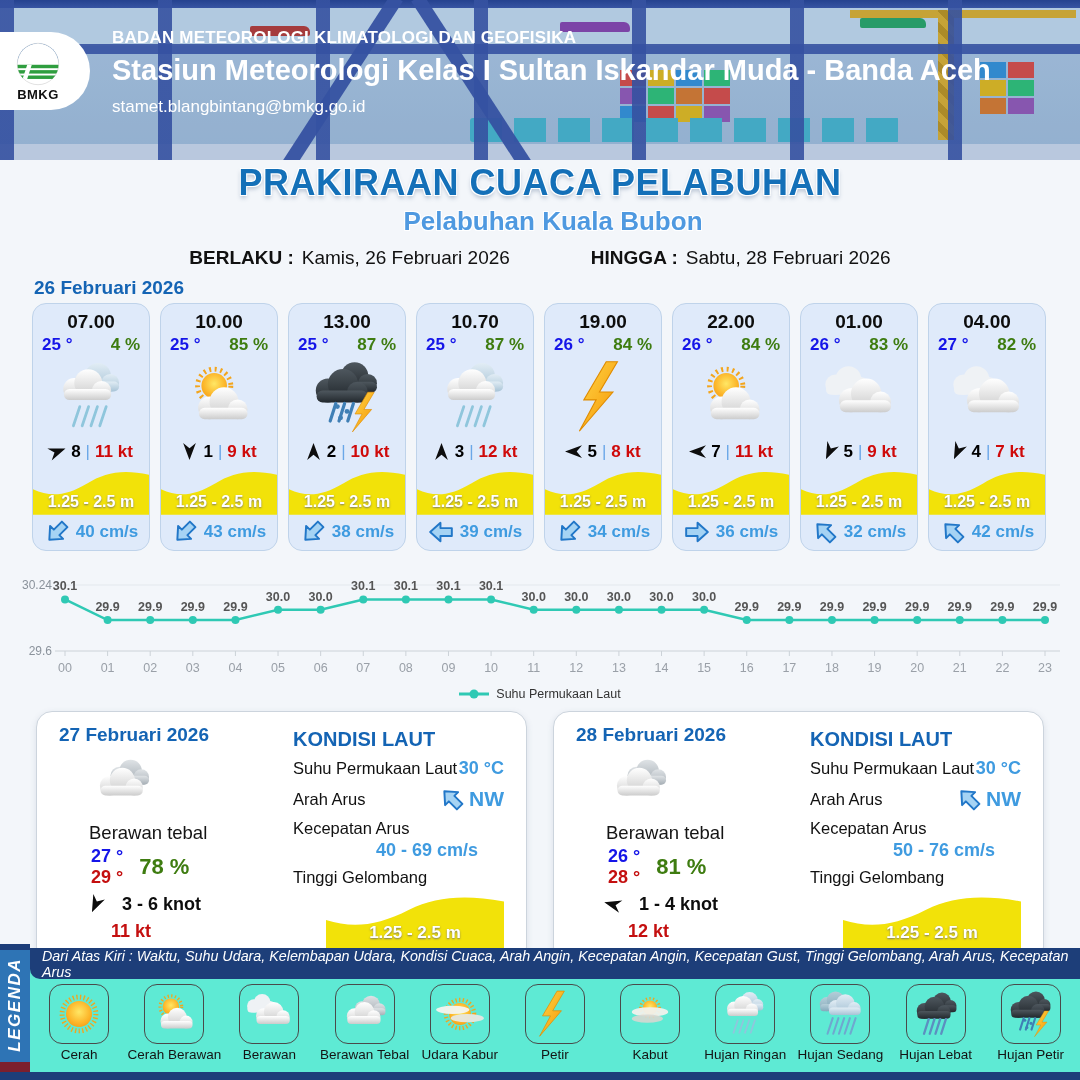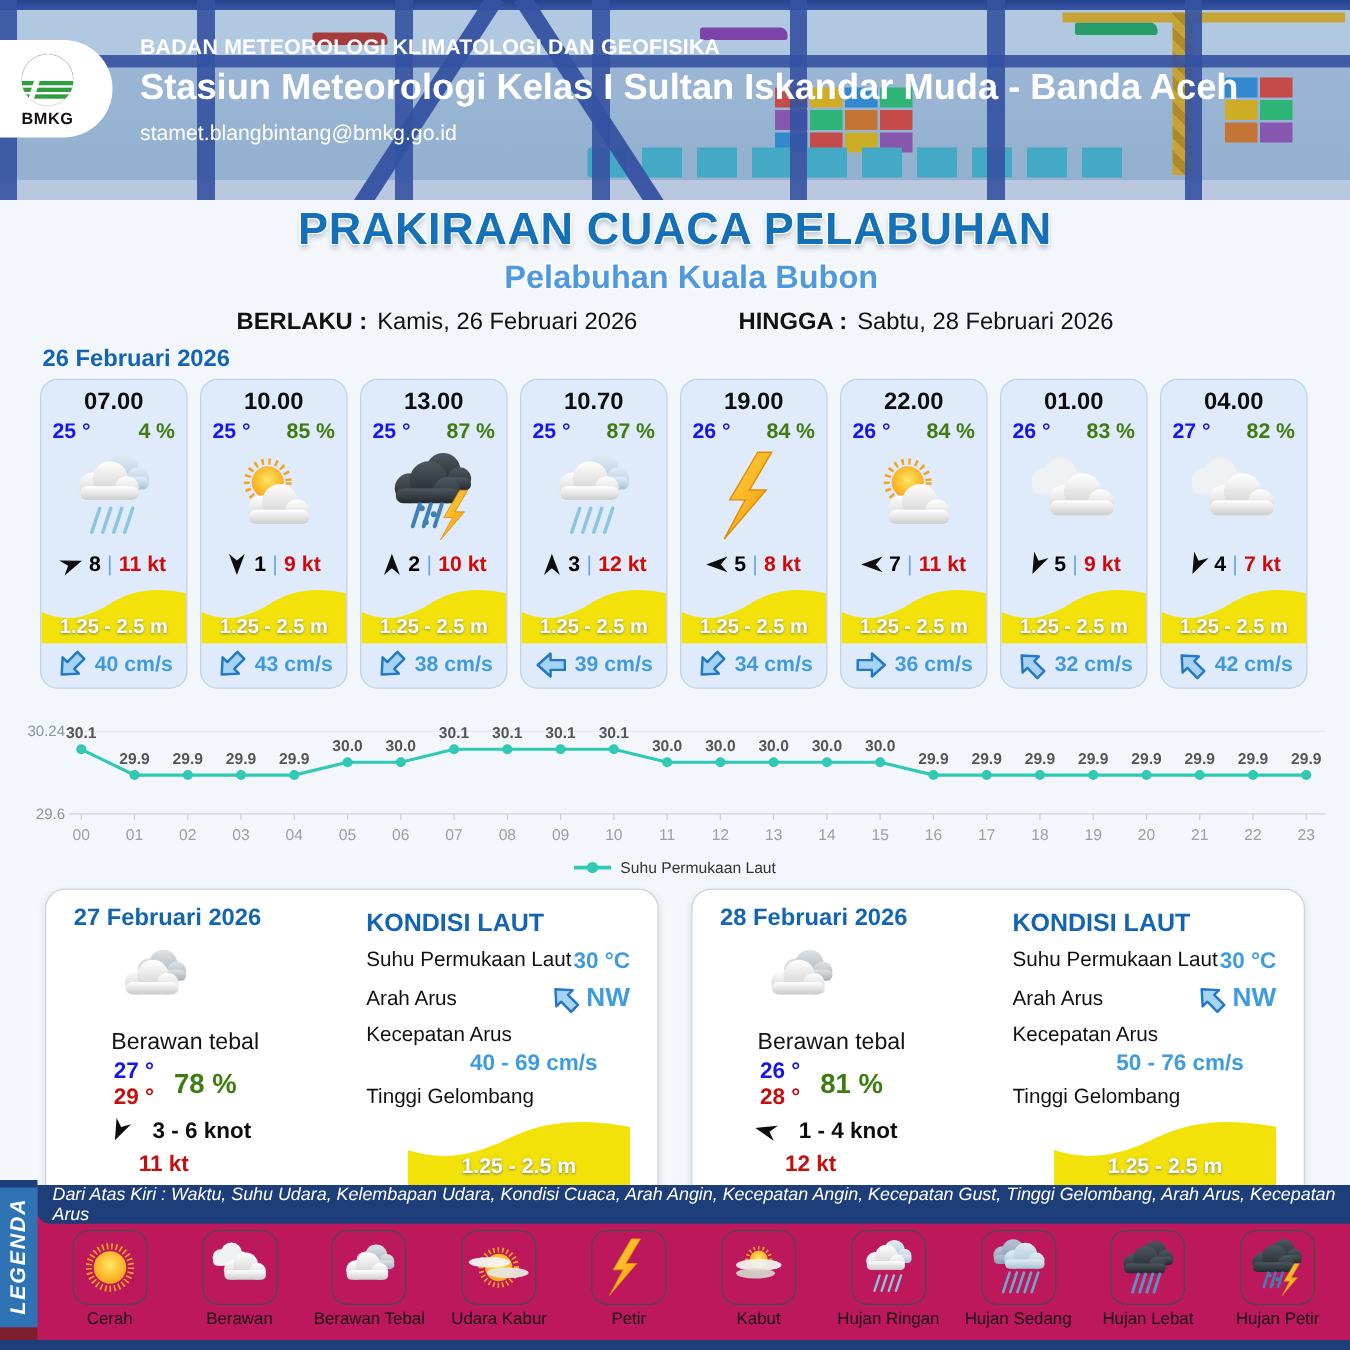--- a/index.html
+++ b/index.html
@@ -90,21 +90,21 @@
   .dc-row { display:flex; justify-content:space-between; align-items:center; margin-top:7px; font-size:16.5px; color:#111; }
   .dc-val { color:#3f9be0; font-weight:bold; font-size:18px; }
   .dc-val.dir { display:flex; align-items:center; gap:4px; font-size:21px; }
   .dc-val-line { text-align:right; color:#3f9be0; font-weight:bold; font-size:18px; margin-top:2px; padding-right:26px; }
   .dc-wavebox { position:relative; width:178px; height:60px; margin:2px 0 0 auto; }
   .dc-wavebox svg { position:absolute; inset:0; width:100%; height:100%; }
   .dc-wavebox span { position:absolute; left:0; right:0; bottom:6px; text-align:center; color:#fff; font-weight:bold; font-size:17px;
     text-shadow:0 1px 2px rgba(110,110,110,.9); }
 
   
-  .legend-strip { position:absolute; left:0; top:948px; width:1080px; height:132px; background:#be185d; }
+  .legend-strip { position:absolute; left:0; top:948px; width:1080px; height:132px; background:#5eead4; }
   .legend-band { position:absolute; left:0; top:0; width:30px; height:114px; background:#2e74b5; display:flex; align-items:center; justify-content:center; }
   .legend-band-top { position:absolute; left:0; top:-4px; width:30px; height:6px; background:#1d3e79; }
   .legend-band-footer { position:absolute; left:0; top:114px; width:30px; height:18px; background:#7c1f2d; }
   .legend-band span { writing-mode:vertical-rl; transform:rotate(180deg); color:#fff; font-weight:bold; font-style:italic; font-size:17px; letter-spacing:1.5px; }
   .legend-caption { position:absolute; left:30px; top:0; width:1050px; height:31px; background:#1d3e79; color:#fff;
     font-style:italic; font-size:14.3px; display:flex; align-items:center; padding-left:12px; border-radius:0 0 0 10px; }
   .legend-items { position:absolute; left:30px; top:31px; width:1050px; height:93px; display:flex; justify-content:space-evenly; align-items:flex-start; padding-top:5px; }
   .lg-item { display:flex; flex-direction:column; align-items:center; width:92px; }
   .lg-box { width:60px; height:60px; border:1.6px solid #4a4a4a; border-radius:13px; display:flex; align-items:center; justify-content:center; }
   .lg-box svg { width:52px; height:52px; }
@@ -813,20 +813,35 @@
           <svg viewBox="0 0 100 100">
             <circle cx="50" cy="50" r="25" fill="url(#sunG)"></circle>
             <circle cx="50" cy="50" r="32.5" fill="none" stroke="#f3a51c" stroke-width="9.5" stroke-dasharray="2.5 4.5"></circle>
           </svg>
         </div>
     <div class="lg-label">Cerah</div>
   </div>
       <div class="lg-item">
     <div class="lg-box">
           <svg viewBox="0 0 100 100">
+            <circle cx="44" cy="36" r="16" fill="url(#sunG)"></circle>
+            <circle cx="44" cy="36" r="20.8" fill="none" stroke="#f3a51c" stroke-width="6.08" stroke-dasharray="2.5 4.5"></circle>
+            <g transform="translate(4,16) scale(0.95)" opacity="1">
+              <circle cx="36" cy="50" r="15" fill="url(#cw)"></circle>
+              <circle cx="55" cy="42" r="19" fill="url(#cw)"></circle>
+              <circle cx="73" cy="52" r="13" fill="url(#cw)"></circle>
+              <rect x="22" y="50" width="64" height="15" rx="7.5" fill="url(#cw)"></rect>
+            </g>
+          </svg>
+        </div>
+    <div class="lg-label">Cerah Berawan</div>
+  </div>
+      <div class="lg-item">
+    <div class="lg-box">
+          <svg viewBox="0 0 100 100">
             <g transform="translate(-10,-8) scale(0.85)" opacity="1">
               <circle cx="36" cy="50" r="15" fill="#eff2f5"></circle>
               <circle cx="55" cy="42" r="19" fill="#eff2f5"></circle>
               <circle cx="73" cy="52" r="13" fill="#eff2f5"></circle>
               <rect x="22" y="50" width="64" height="15" rx="7.5" fill="#eff2f5"></rect>
             </g>
             <g transform="translate(4,4) scale(1)" opacity="1">
               <circle cx="36" cy="50" r="15" fill="url(#cw)"></circle>
               <circle cx="55" cy="42" r="19" fill="url(#cw)"></circle>
               <circle cx="73" cy="52" r="13" fill="url(#cw)"></circle>

